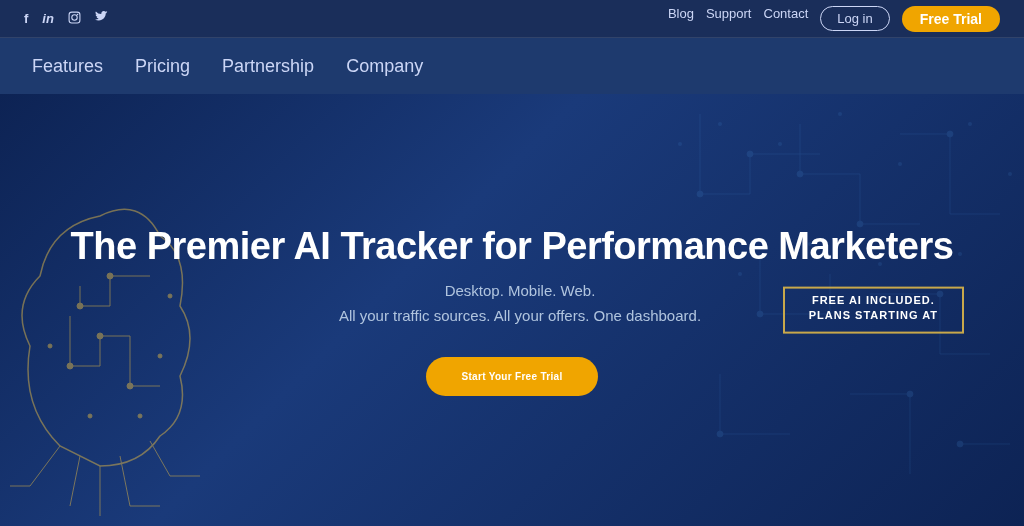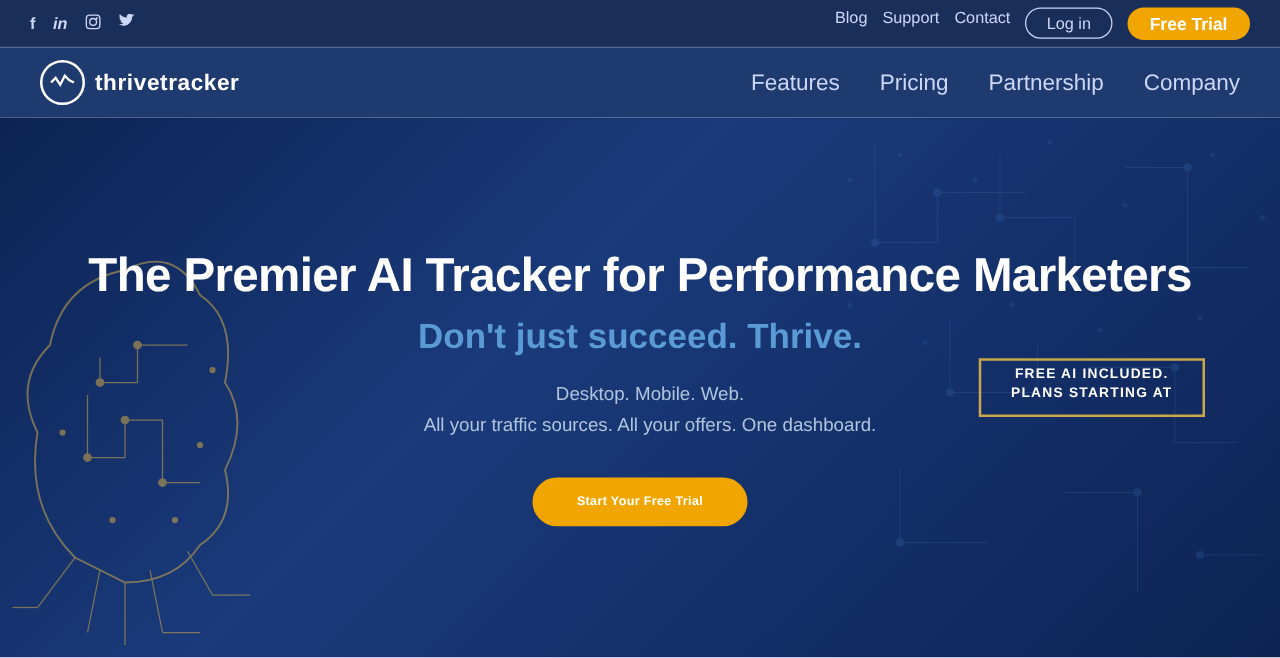--- a/index.html
+++ b/index.html
@@ -230,28 +230,20 @@
   <div id="top-nav">
     <span class="top-nav-link">Blog</span>
     <span class="top-nav-link">Support</span>
     <span class="top-nav-link">Contact</span>
     <button id="login-btn">Log in</button>
     <button id="free-trial-top-btn">Free Trial</button>
   </div>
 </div>
 
 <div id="main-nav">
-  <div id="logo">
-    <div id="logo-icon">
-      <svg viewBox="0 0 24 24" fill="none" stroke="#fff" stroke-width="2">
-        <polyline points="2,12 6,8 10,14 14,6 18,10 22,12"></polyline>
-      </svg>
-    </div>
-    <span id="logo-text">thrivetracker</span>
-  </div>
   <div id="main-nav-links">
     <span class="nav-link">Features</span>
     <span class="nav-link">Pricing</span>
     <span class="nav-link">Partnership</span>
     <span class="nav-link">Company</span>
   </div>
 </div>
 
 <div id="hero">
 
@@ -350,21 +342,20 @@
       <circle cx="50" cy="180" r="2" fill="#c8a84b"></circle>
       <circle cx="90" cy="250" r="2" fill="#c8a84b"></circle>
       <circle cx="140" cy="250" r="2" fill="#c8a84b"></circle>
       <circle cx="160" cy="190" r="2" fill="#c8a84b"></circle>
       <circle cx="170" cy="130" r="2" fill="#c8a84b"></circle>
     </g>
   </svg>
 
   <div id="hero-content">
     <h1 id="hero-title">The Premier AI Tracker for Performance Marketers</h1>
-    <h2 id="hero-subtitle">Don't just succeed. Thrive.</h2>
     <p id="hero-desc">
       <span>Desktop. Mobile. Web.</span><br>
       <span>All your traffic sources. All your offers. One dashboard.</span>
     </p>
     <button id="cta-button">Start Your Free Trial</button>
   </div>
 
   <div id="pricing-box">
     <div id="pricing-box-label">
       FREE AI INCLUDED.<br>PLANS STARTING AT

